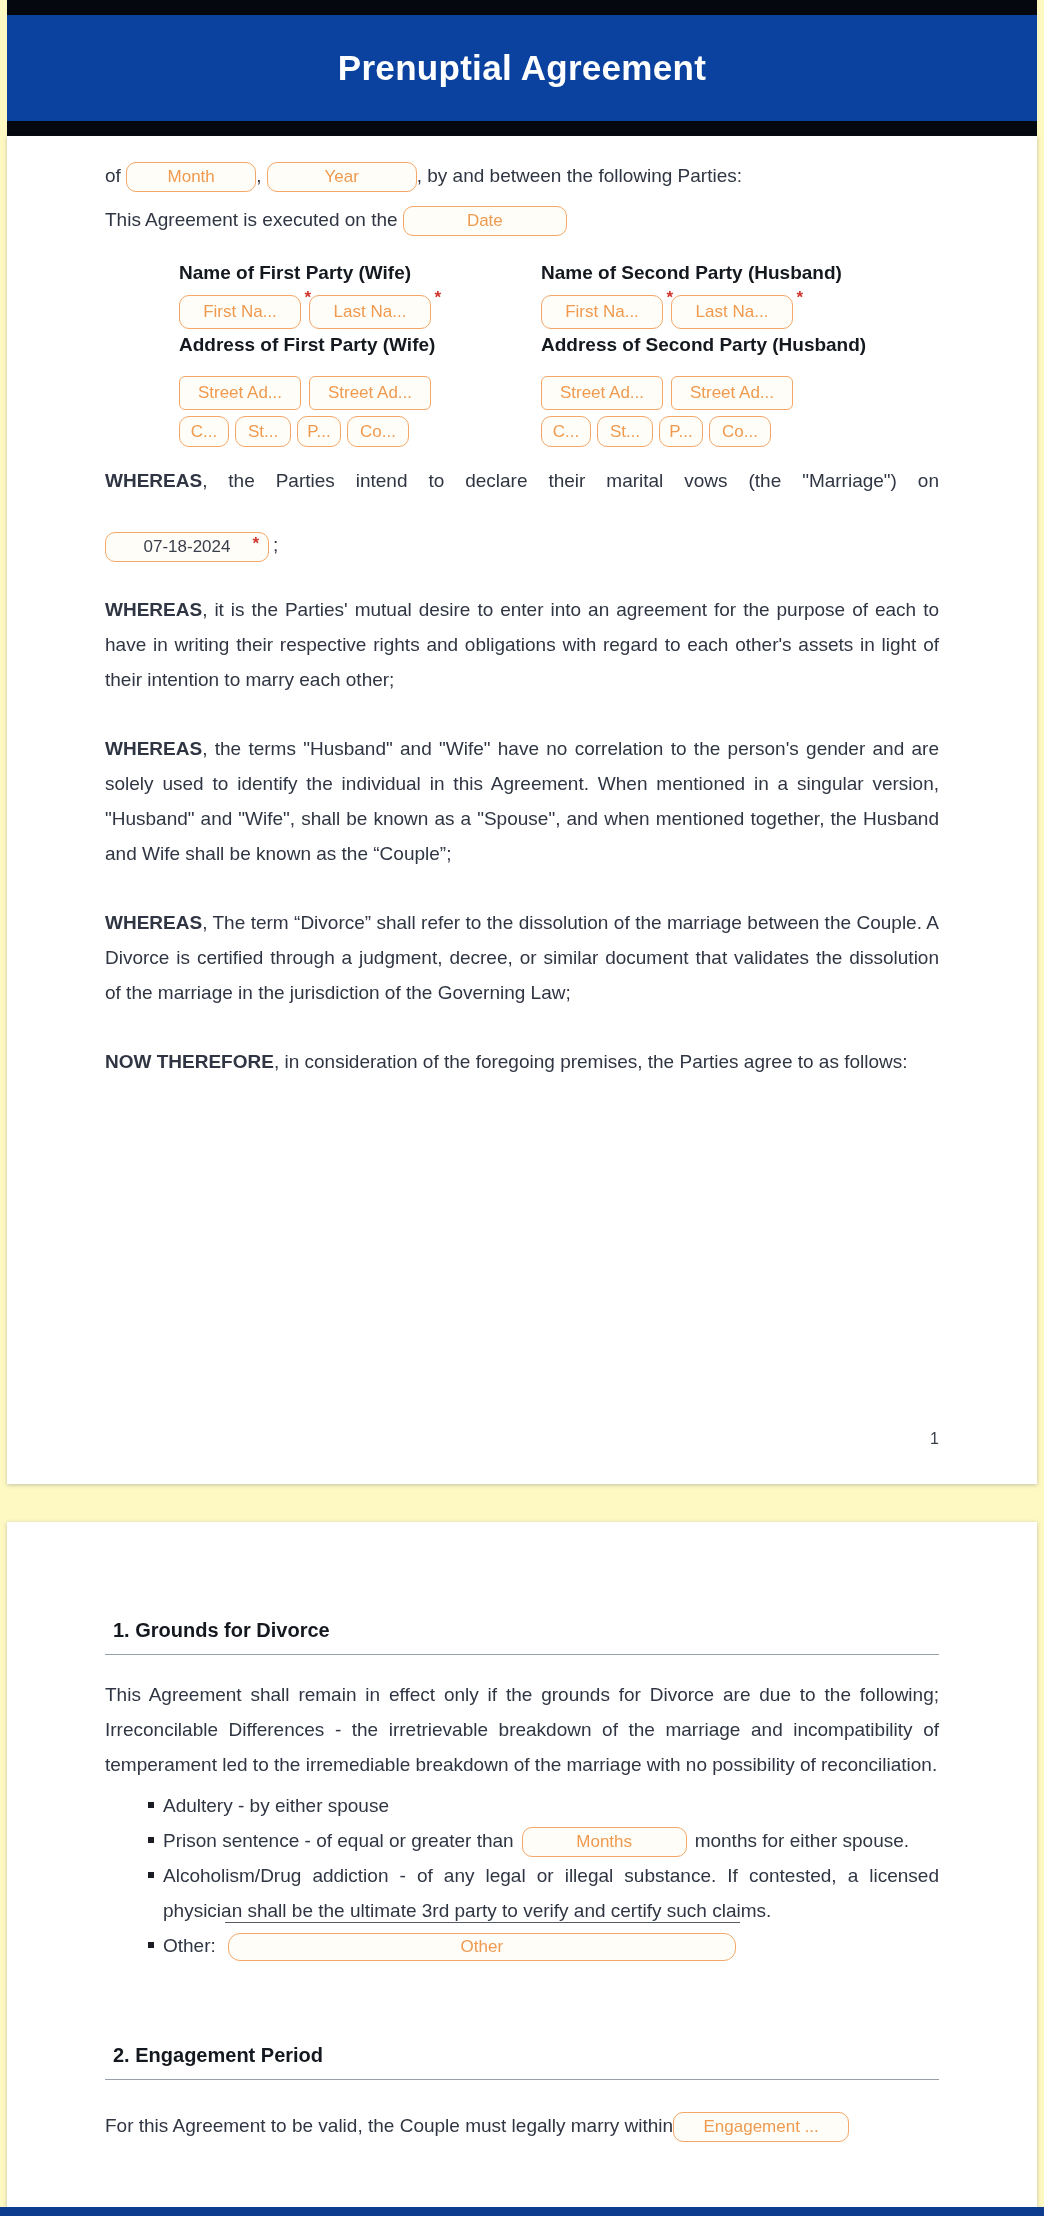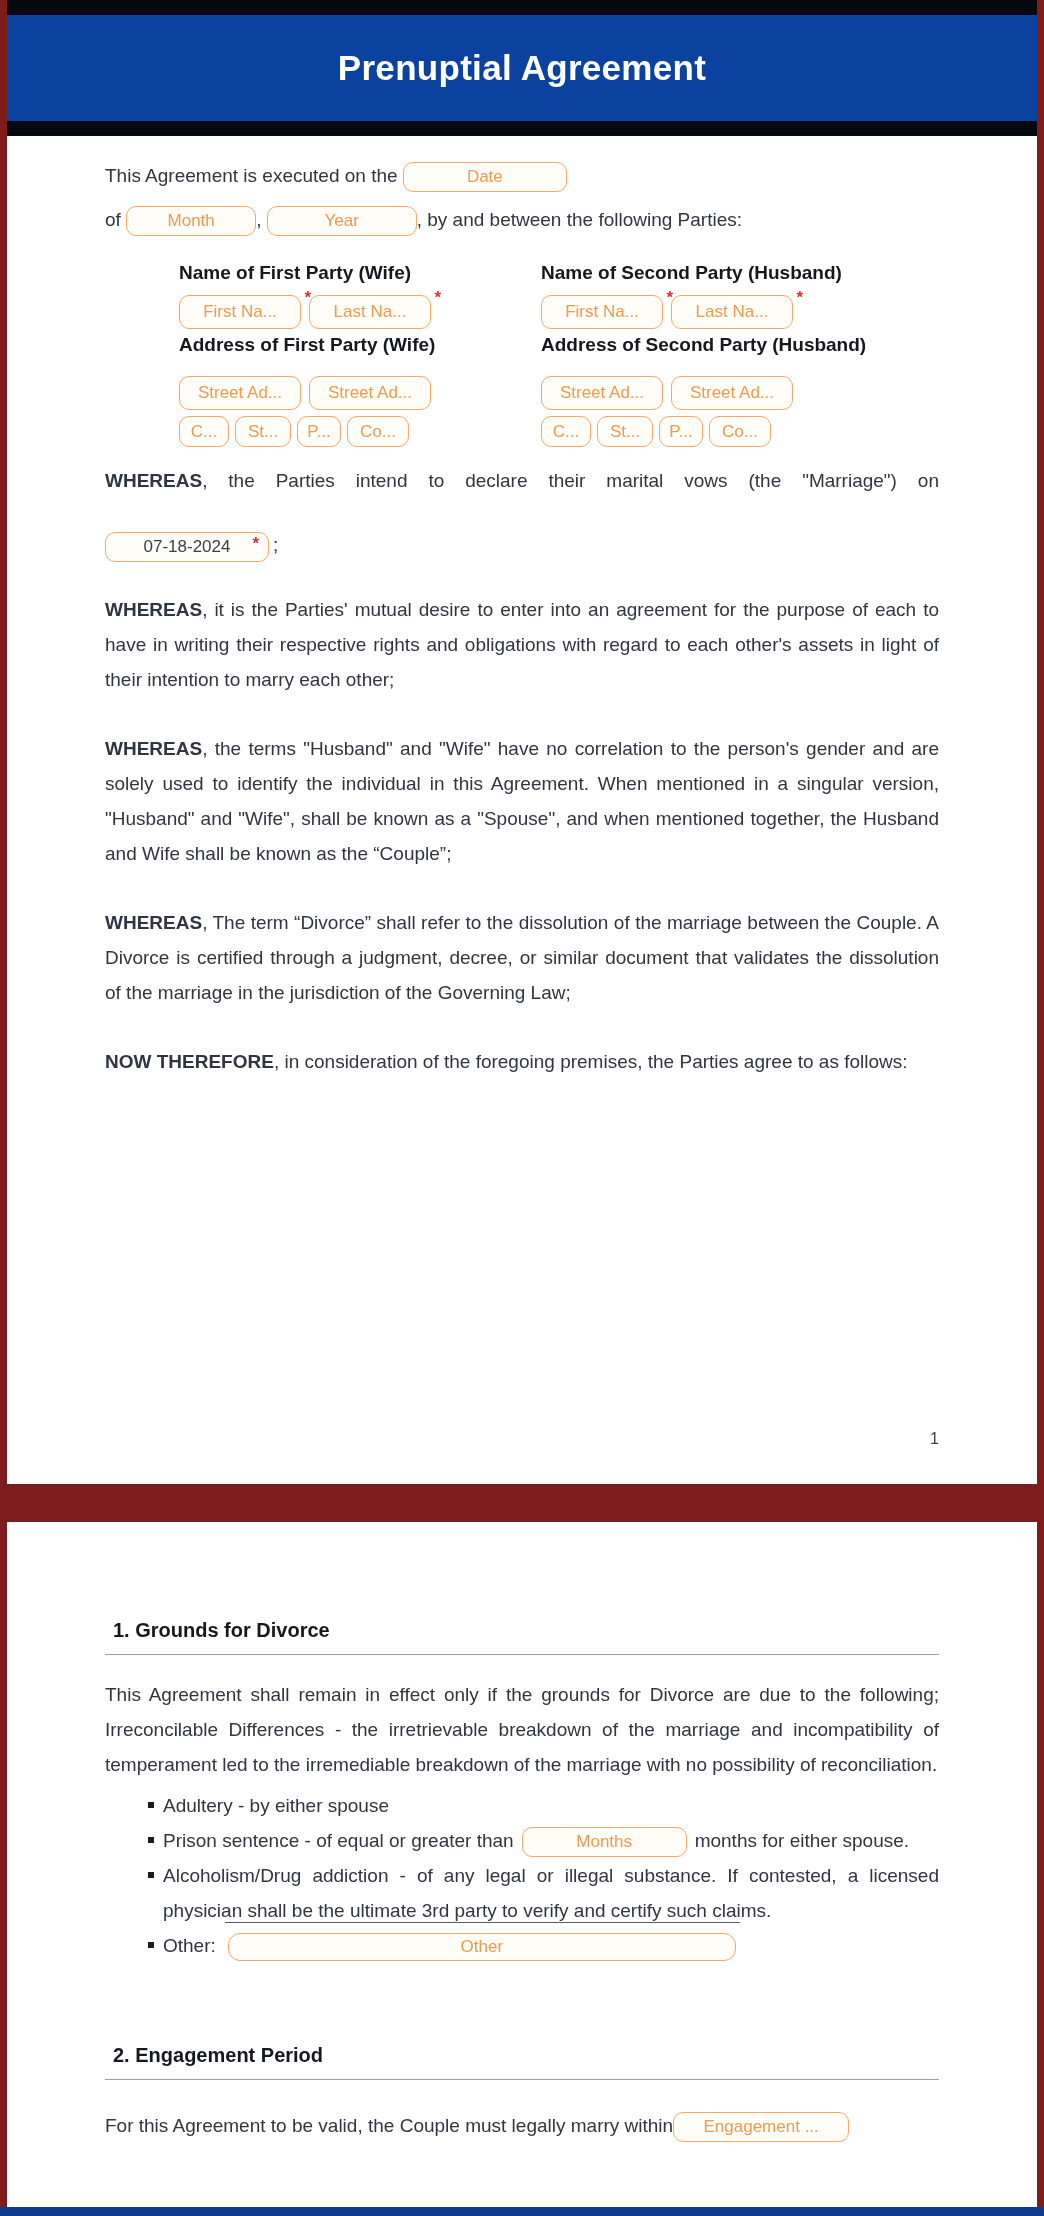--- a/index.html
+++ b/index.html
@@ -5,21 +5,21 @@
   * { box-sizing: border-box; }
   html, body { margin: 0; padding: 0; }
   body {
     background: #d6d9e2;
     font-family: "Liberation Sans", sans-serif;
   }
   .viewport {
     position: relative;
     width: 1044px;
     height: 2216px;
-    background: #7f1d1d;
+    background: #fef9c3;
     overflow: hidden;
   }
   .page-col {
     position: absolute;
     left: 7px;
     top: 0;
     width: 1030px;
   }
   
   .header-band {
@@ -107,21 +107,21 @@
     text-align: center;
     outline: none;
     vertical-align: middle;
   }
   .jf-input::placeholder { color: #ef9a4f; opacity: 1; }
   .filled { color: #3a3f4c; }
   .date-input { width: 164px; height: 30px; }
   .month-input { width: 130px; height: 30px; }
   .year-input { width: 150px; height: 30px; }
   .name-input { width: 122px; height: 34px; }
-  .street-input { width: 122px; height: 34px; }
+  .street-input { width: 122px; height: 34px; border-radius: 6px; }
   .in-city { width: 50px; height: 31px; }
   .in-state { width: 56px; height: 31px; }
   .in-postal { width: 44px; height: 31px; }
   .in-country { width: 62px; height: 31px; }
   .marriage-date-input { width: 164px; height: 30px; }
   .months-input { width: 165px; height: 30px; margin: 0 8px; }
   .other-input { width: 508px; height: 28px; margin-left: 12px; border-radius: 12px; }
   .engagement-input { width: 176px; height: 30px; }
   .req-wrap { position: relative; display: inline-block; }
   .req {
@@ -206,28 +206,28 @@
 
     <div class="header-band">
       <div class="form-header">
         <h1 class="form-title">Prenuptial Agreement</h1>
       </div>
     </div>
 
     <div class="page page-1">
 
       <div class="intro-line">
-        <span>This Agreement is executed on the</span>
-        <input class="jf-input date-input" placeholder="Date" style="">
-      </div>
-
-      <div class="intro-line">
         <span>of</span>
         <input class="jf-input month-input" placeholder="Month" style=""><span>,</span>
         <input class="jf-input year-input" placeholder="Year" style=""><span>, by and between the following Parties:</span>
+      </div>
+
+      <div class="intro-line">
+        <span>This Agreement is executed on the</span>
+        <input class="jf-input date-input" placeholder="Date" style="">
       </div>
 
       <div class="parties">
 
         <div class="party-col">
           <div class="party-heading">Name of First Party (Wife)</div>
           <div class="name-row">
             <span class="req-wrap">
               <input class="jf-input name-input" placeholder="First Na..." style="">
               <span class="req">*</span>

